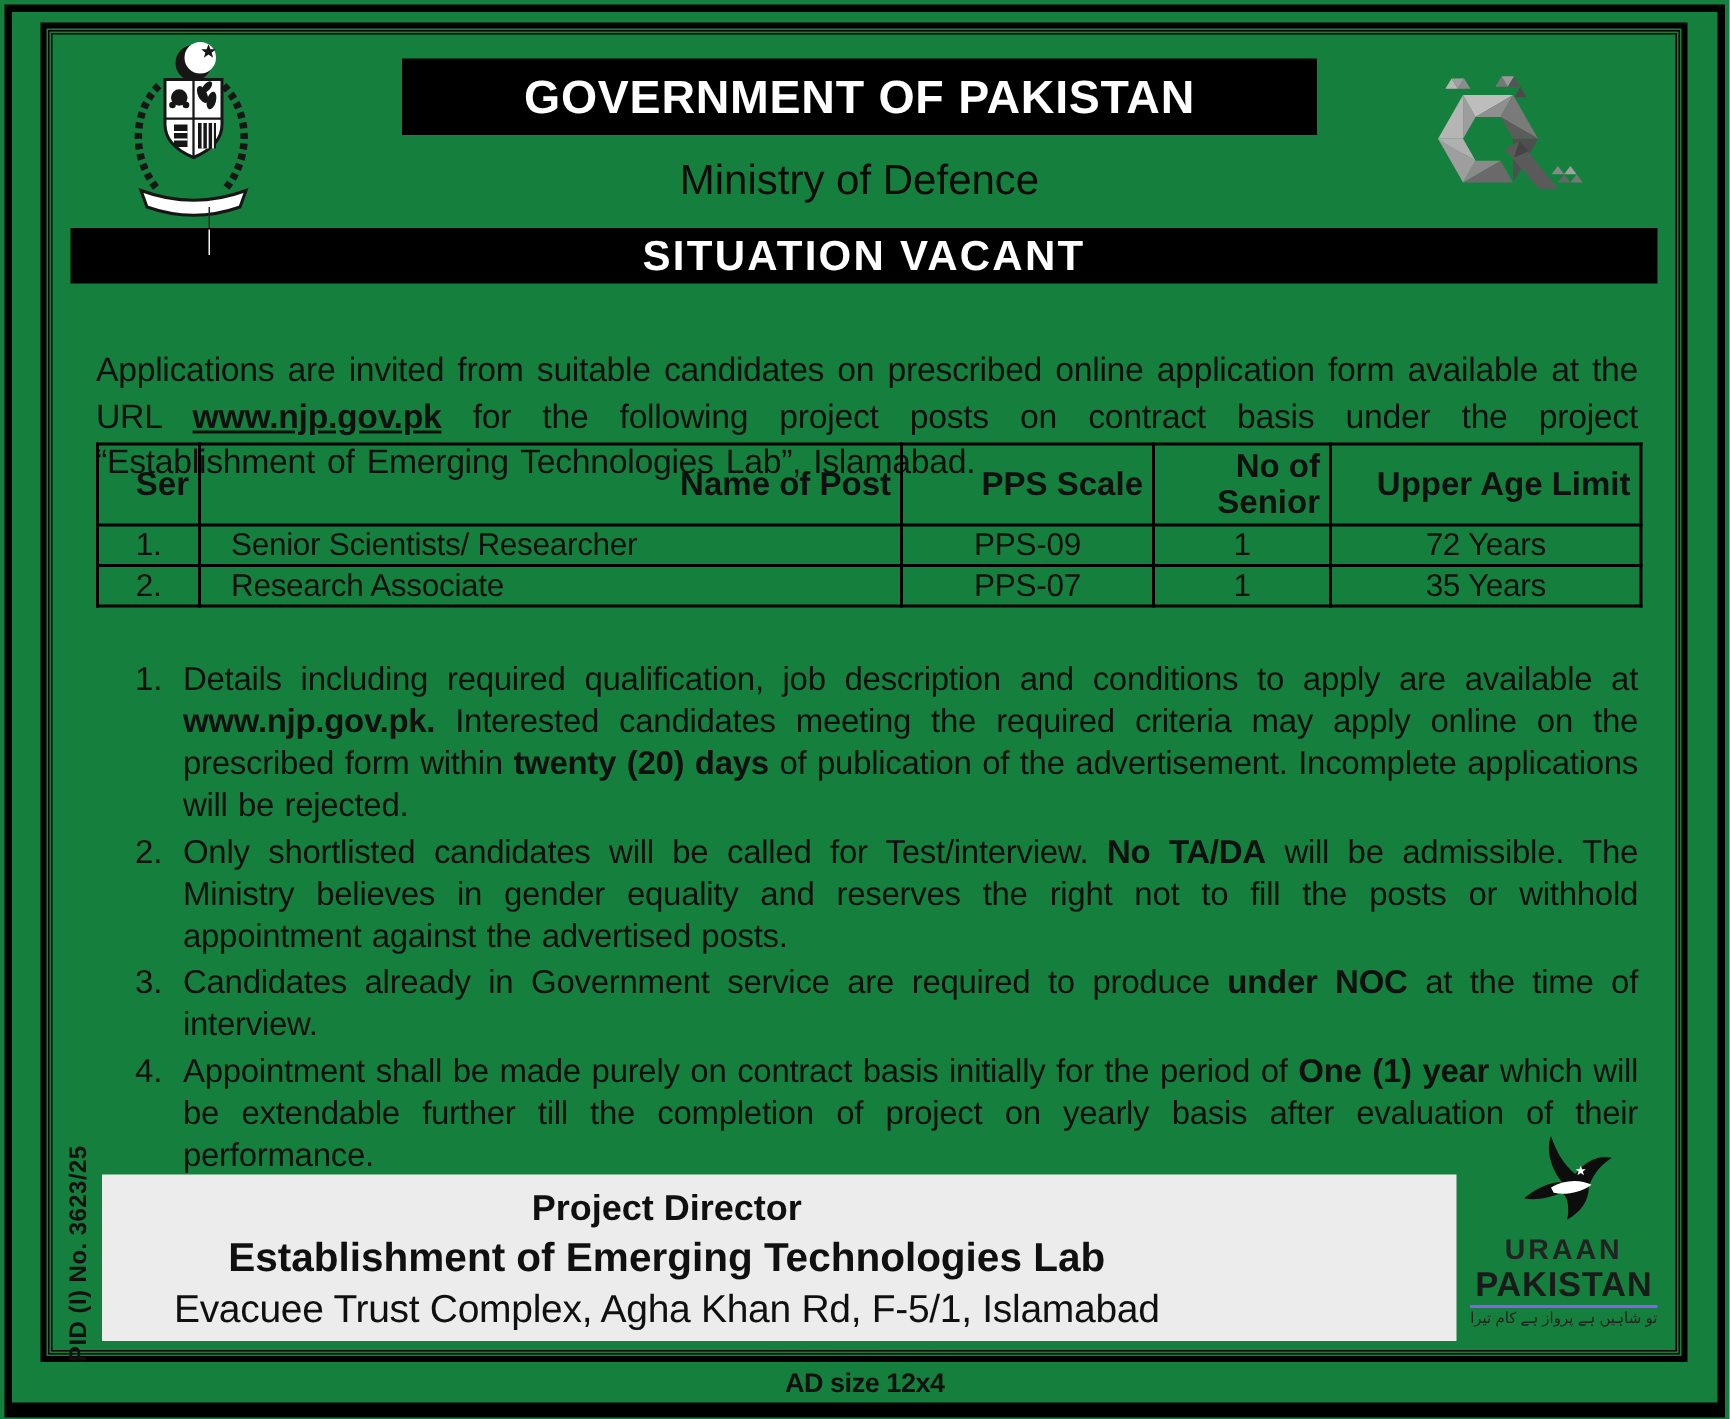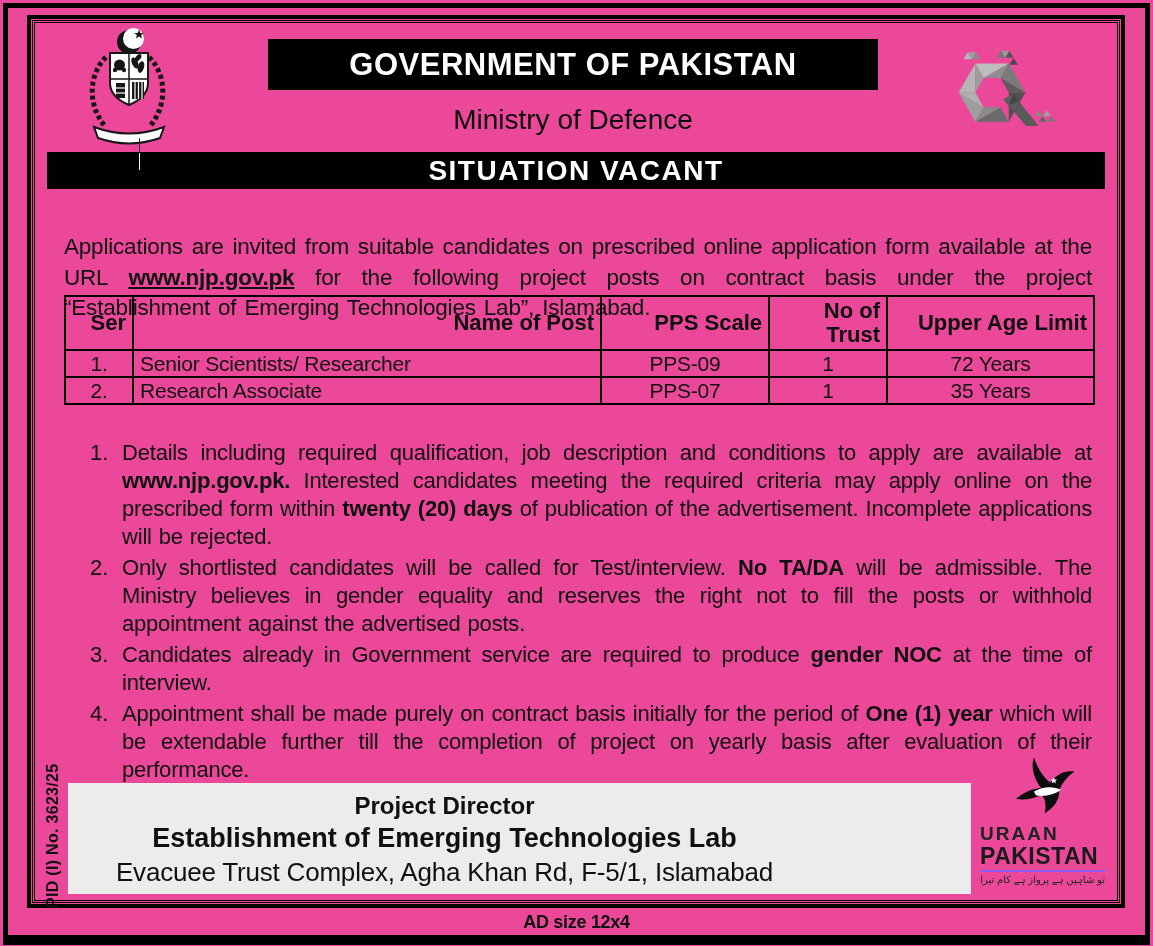--- a/index.html
+++ b/index.html
@@ -1,16 +1,16 @@
 <!DOCTYPE html>
 <html><head>
 <meta charset="utf-8">
 <style>
   html,body{margin:0;padding:0;background:#c9c9c9;}
-  .page{position:relative;width:1153px;height:946px;background:#ec4899;margin:0 auto;overflow:hidden;
+  .page{position:relative;width:1153px;height:946px;background:#15803d;margin:0 auto;overflow:hidden;
         font-family:"Liberation Sans",sans-serif;color:#101010;}
   .outer-border{position:absolute;left:3px;top:3px;right:3px;bottom:1px;
         border:5px solid #000;border-bottom-width:10px;pointer-events:none;}
   .frame1{position:absolute;left:27px;top:15px;right:28px;bottom:38px;border:4px solid #000;pointer-events:none;}
   .frame2{position:absolute;inset:1px;border:1px solid #000;}
   .frame3{position:absolute;inset:1px;border:1px solid #000;}
 
   .emblem{position:absolute;left:80px;top:27px;width:95px;height:118px;}
   .tassel-a{position:absolute;left:139px;top:138px;width:1px;height:14px;background:#2a2a2a;}
   .tassel-b{position:absolute;left:139px;top:153px;width:1px;height:17px;background:#f5f5f5;z-index:3;}
@@ -24,37 +24,37 @@
 
   .hexlogo{position:absolute;left:933px;top:36px;width:132px;height:102px;}
 
   .intro{position:absolute;left:64px;top:196px;width:1028px;font-size:22.5px;line-height:30.5px;
         text-align:justify;letter-spacing:-0.2px;word-spacing:2px;margin-top:36px;}
 
   table.posts{position:absolute;left:64px;top:295px;width:1029px;border-collapse:collapse;table-layout:fixed;}
   table.posts th,table.posts td{border:2px solid #000;padding:0 6px;overflow:hidden;}
   table.posts th{font-weight:bold;font-size:22px;line-height:24px;height:52px;text-align:right;}
   table.posts td{font-size:21px;height:25px;text-align:center;letter-spacing:-0.2px;}
-  table.posts td.col1{text-align:left;padding-left:6px;}
+  table.posts td.col1{text-align:left;padding-left:20px;}
   .w-ser{width:68px;} .w-name{width:468px;} .w-pps{width:168px;} .w-no{width:118px;} .w-age{width:207px;}
 
   .tnc-heading{position:absolute;left:64px;top:410px;width:1028px;text-align:center;
         font-weight:bold;font-size:23px;letter-spacing:-0.2px;}
   .terms{position:absolute;left:64px;top:439px;width:1028px;}
   .t-item{display:flex;margin-bottom:3px;}
   .t-num{width:58px;padding-left:26px;box-sizing:border-box;font-size:22px;line-height:28px;flex:none;}
   .t-text{flex:1;font-size:22px;line-height:28px;text-align:justify;letter-spacing:-0.2px;word-spacing:1px;}
 
   .footer-box{position:absolute;left:68px;top:783px;width:903px;height:111px;background:#ececec;}
   .footer-text{position:absolute;left:0;top:7px;right:150px;text-align:center;}
   .f-line1{font-weight:bold;font-size:24px;line-height:32px;}
   .f-line2{font-weight:bold;font-size:27px;line-height:33px;}
   .f-line3{font-size:26px;line-height:34px;letter-spacing:-0.2px;}
 
-  .uraan{position:absolute;left:980px;top:752px;width:125px;z-index:4;}
+  .uraan{position:absolute;left:980px;top:752px;width:125px;text-align:center;z-index:4;}
   .uraan svg{display:block;margin:0 auto;}
   .u-line1{font-weight:bold;font-size:19px;letter-spacing:2px;color:#222;line-height:20px;}
   .u-line2{font-weight:bold;font-size:23px;letter-spacing:.5px;color:#1a1a1a;line-height:24px;}
   .u-urdu{border-top:2px solid #8b5cf6;margin-top:2px;padding-top:1px;font-size:10px;color:#222;line-height:13px;}
 
   .pid{position:absolute;left:44px;top:908px;width:165px;transform:rotate(-90deg);transform-origin:0 0;
         font-weight:bold;font-size:16px;letter-spacing:.3px;white-space:nowrap;}
 
   .adsize{position:absolute;left:0;right:0;top:910px;height:24px;line-height:24px;text-align:center;
         font-weight:bold;font-size:18px;letter-spacing:-0.3px;}
@@ -137,21 +137,21 @@
         <col class="w-name">
         <col class="w-pps">
         <col class="w-no">
         <col class="w-age">
     </colgroup>
     <thead>
       <tr>
         <th>Ser</th>
         <th>Name of Post</th>
         <th>PPS Scale</th>
-        <th>No of Trust</th>
+        <th>No of Senior</th>
         <th>Upper Age Limit</th>
       </tr>
     </thead>
     <tbody>
         <tr>
           <td class="col0">1.</td>
           <td class="col1">Senior Scientists/ Researcher</td>
           <td class="col2">PPS-09</td>
           <td class="col3">1</td>
           <td class="col4">72 Years</td>
@@ -170,21 +170,21 @@
       <div class="t-item">
         <div class="t-num">1.</div>
         <div class="t-text"><span>Details including required qualification, job description and conditions to apply are available at </span><span style="font-weight: bold;">www.njp.gov.pk.</span><span> Interested candidates meeting the required criteria may apply online on the prescribed form within </span><span style="font-weight: bold;">twenty (20) days</span><span> of publication of the advertisement. Incomplete applications will be rejected.</span></div>
       </div>
       <div class="t-item">
         <div class="t-num">2.</div>
         <div class="t-text"><span>Only shortlisted candidates will be called for Test/interview. </span><span style="font-weight: bold;">No TA/DA</span><span> will be admissible. The Ministry believes in gender equality and reserves the right not to fill the posts or withhold appointment against the advertised posts.</span></div>
       </div>
       <div class="t-item">
         <div class="t-num">3.</div>
-        <div class="t-text"><span>Candidates already in Government service are required to produce </span><span style="font-weight: bold;">gender NOC</span><span> at the time of interview.</span></div>
+        <div class="t-text"><span>Candidates already in Government service are required to produce </span><span style="font-weight: bold;">under NOC</span><span> at the time of interview.</span></div>
       </div>
       <div class="t-item">
         <div class="t-num">4.</div>
         <div class="t-text"><span>Appointment shall be made purely on contract basis initially for the period of </span><span style="font-weight: bold;">One (1) year</span><span> which will be extendable further till the completion of project on yearly basis after evaluation of their performance.</span></div>
       </div>
     </div>
 
   <div class="footer-box">
     <div class="footer-text">
       <div class="f-line1">Project Director</div>

